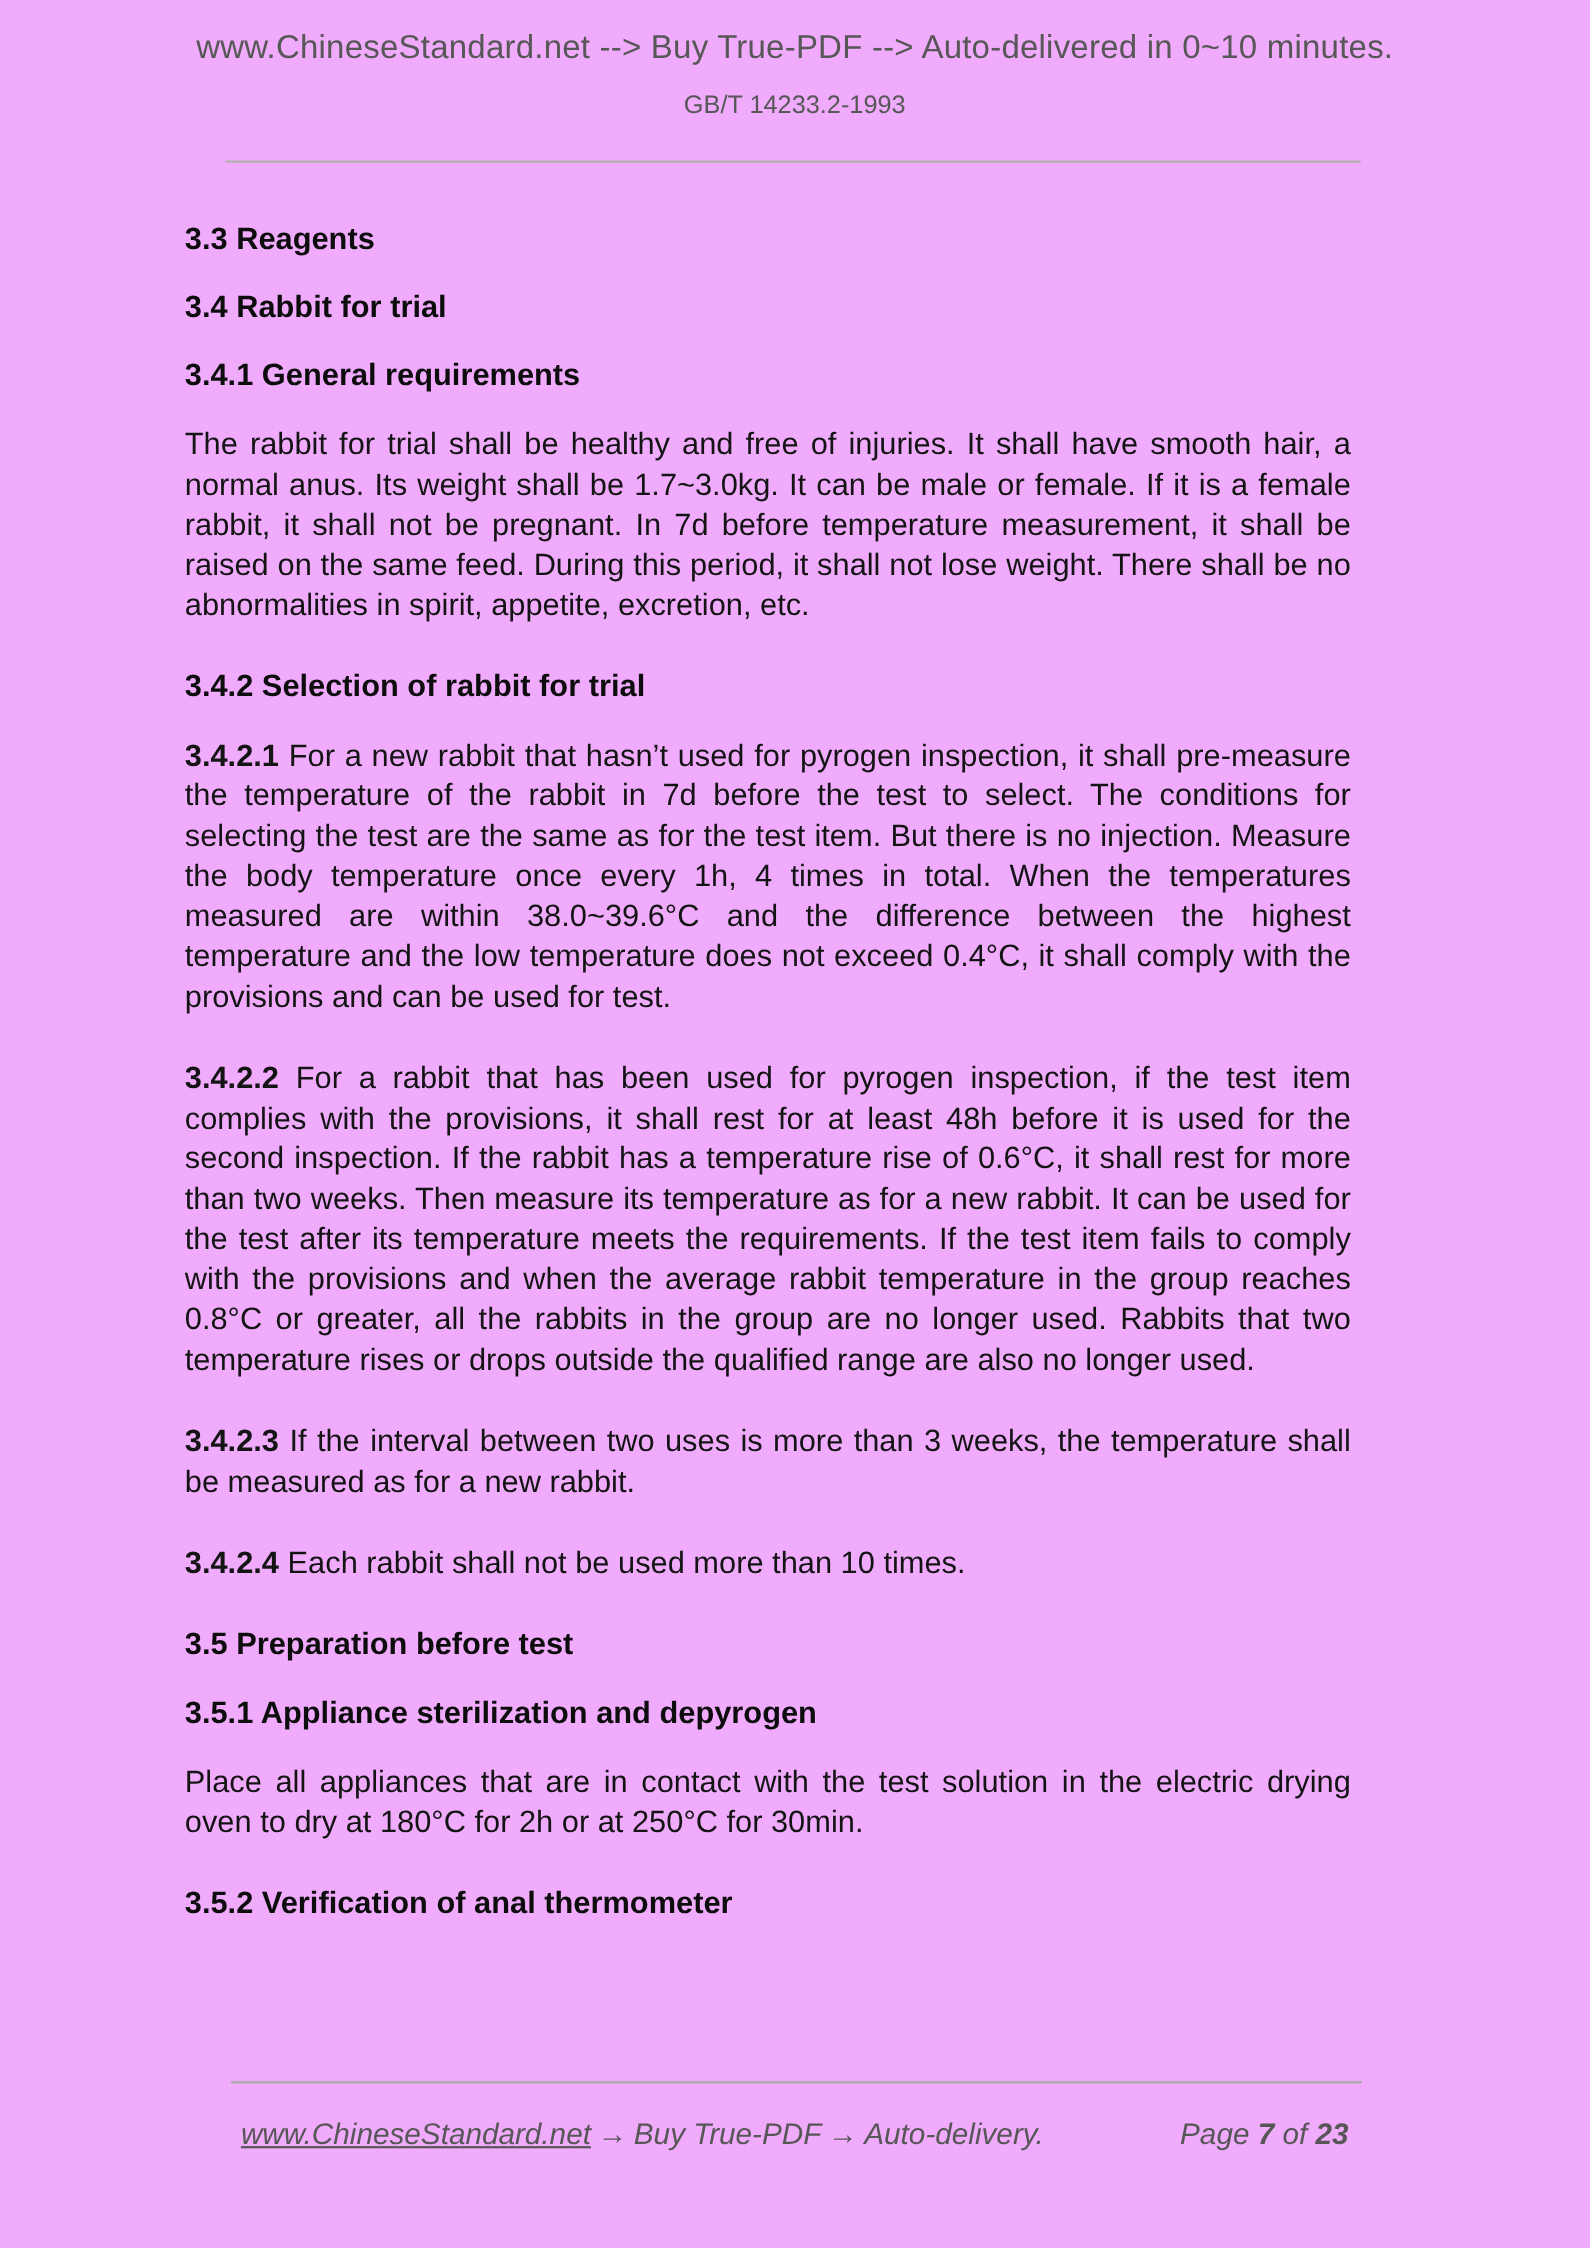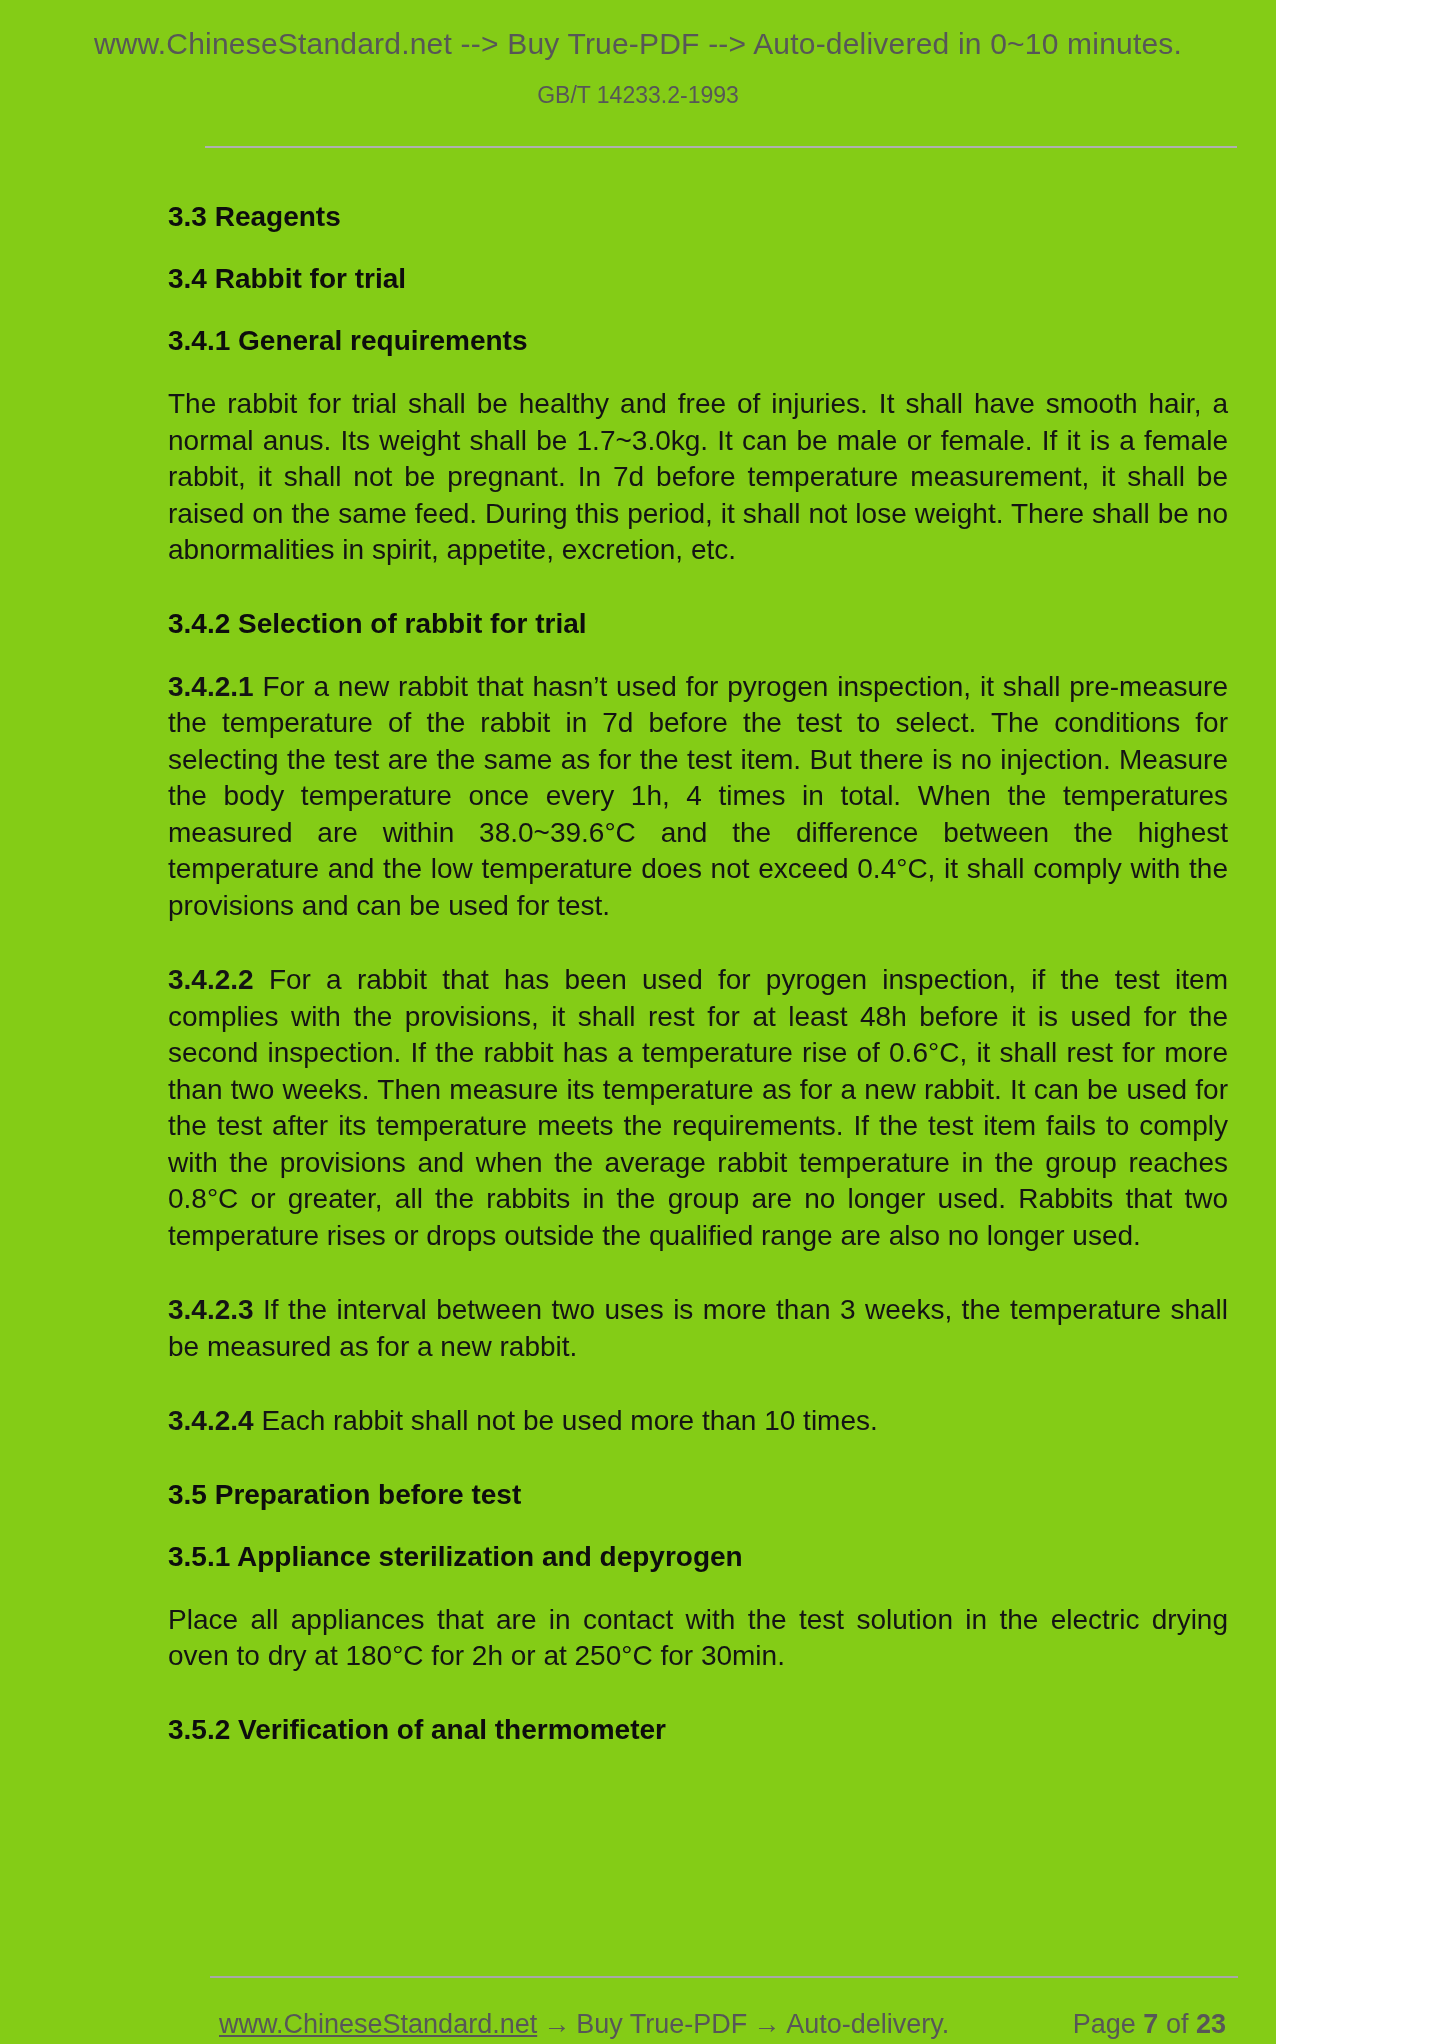--- a/index.html
+++ b/index.html
@@ -3,23 +3,23 @@
 <meta charset="utf-8">
 <style>
   * { margin: 0; padding: 0; box-sizing: border-box; }
   html, body {
     width: 1445px;
     background: #ffffff;
     font-family: "Liberation Sans", "DejaVu Sans", sans-serif;
   }
   .page {
     position: relative;
-    width: 1276px;
+    width: 1445px;
     height: 2044px;
-    background: #84cc16;
+    background: #f0abfc;
     overflow: hidden;
   }
 
   
   .page-header { padding-top: 26px; text-align: center; color: #575757; }
   .header-line1 { font-size: 30px; line-height: 36px; letter-spacing: 0.2px; }
   .header-line2 { font-size: 23px; line-height: 26px; margin-top: 20px; }
   .header-rule {
     margin: 38px auto 0 205px;
     width: 1032px;
@@ -45,23 +45,24 @@
     font-size: 28px;
     line-height: 36.5px;
     text-align: justify;
     margin: 0 0 38px 0;
   }
   .content p .clause-num { font-weight: bold; }
 
   
   .footer {
     position: absolute;
-    top: 1976px;
+    top: 1892px;
     left: 210px;
     width: 1028px;
+    font-style: italic;
   }
   .footer-rule {
     border: none;
     border-top: 2px solid #a8a8a8;
     height: 0;
     width: 100%;
   }
   .footer-row {
     margin-top: 30px;
     display: flex;

